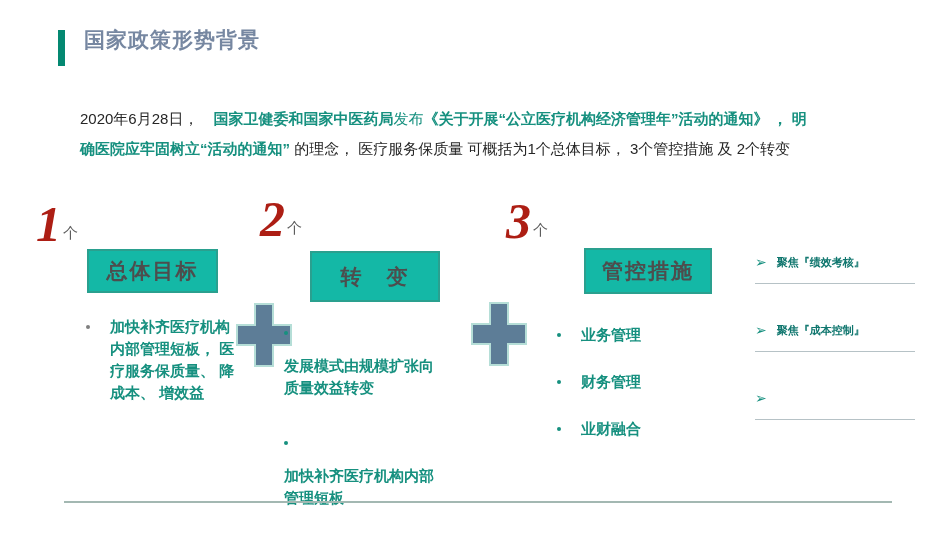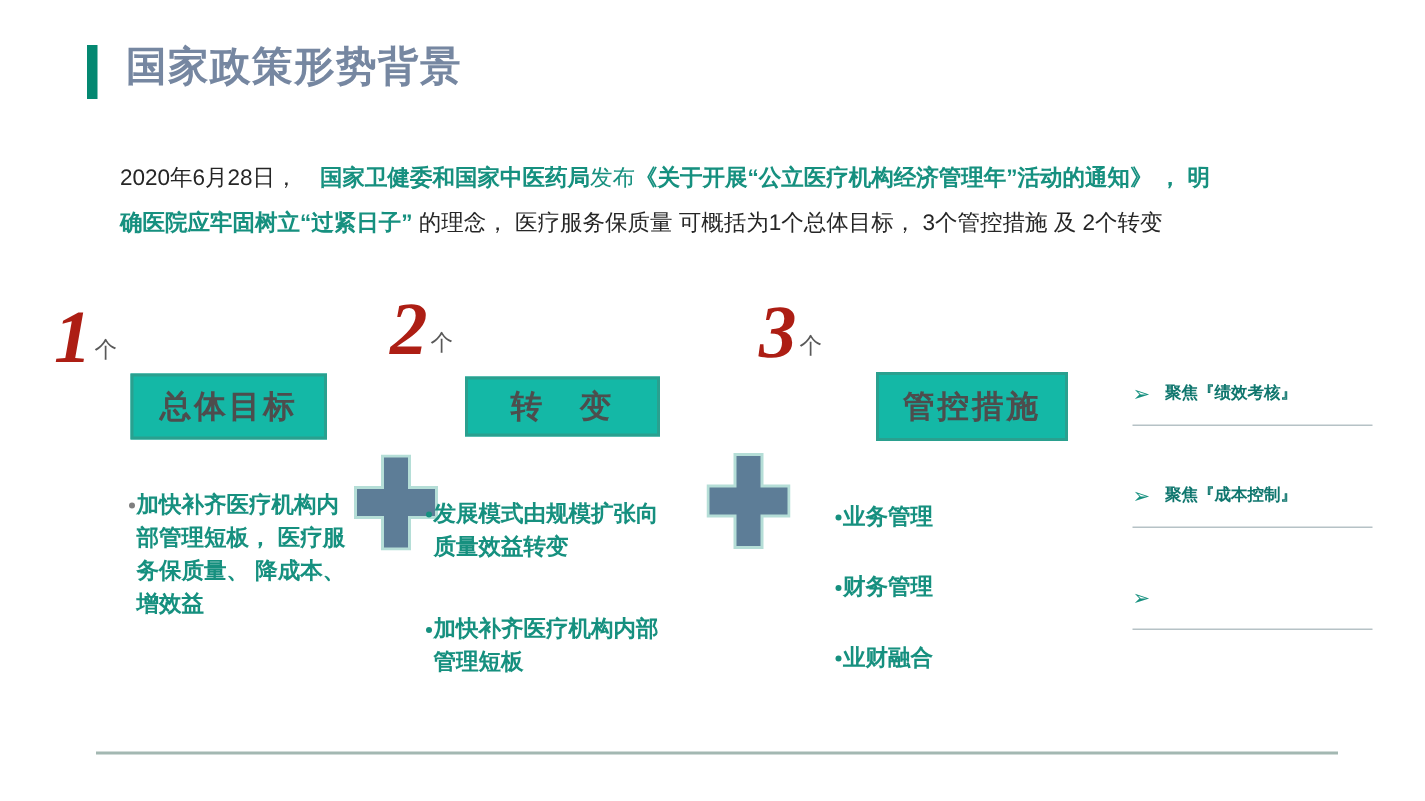--- a/index.html
+++ b/index.html
@@ -8,21 +8,21 @@
     width: 950px; height: 534px;
     background: #ffffff;
     font-family: "Liberation Sans", sans-serif;
   }
   .slide { position: relative; width: 950px; height: 534px; background: #ffffff; overflow: hidden; }
 
   
   .title-bar { position: absolute; left: 58px; top: 30px; width: 7px; height: 36px; background: #048871; }
   .page-title {
     position: absolute; left: 84px; top: 26px; margin: 0;
-    font-size: 27px; font-weight: 700; color: #7687a1; letter-spacing: 1px;
+    font-size: 21px; font-weight: 700; color: #7687a1; letter-spacing: 1px;
   }
 
   
   .intro {
     position: absolute; left: 80px; top: 104px; width: 815px; margin: 0;
     font-size: 15px; line-height: 30px; color: #262626; font-weight: 500;
   }
   .seg.teal { color: #16907f; }
   .seg.bold { font-weight: 700; }
 
@@ -37,32 +37,32 @@
   .num2 { left: 260px; top: 197px; }
   .num3 { left: 506px; top: 199px; }
 
   
   .label-box {
     position: absolute; display: flex; align-items: center; justify-content: center;
     border: 2px solid #2aa08f; background: #14b8a6;
     font-size: 21px; font-weight: 700; color: #4d4d4d; letter-spacing: 2px;
   }
   .box1 { left: 87px;  top: 249px; width: 131px; height: 44px; }
-  .box2 { left: 310px; top: 251px; width: 130px; height: 40px; }
+  .box2 { left: 310px; top: 251px; width: 130px; height: 51px; }
   .box3 { left: 584px; top: 248px; width: 128px; height: 46px; }
 
   
   .bullets { position: absolute; list-style: none; margin: 0; padding: 0; }
-  .bullets li { display: flex; gap: 1px; margin-top: 10px; }
+  .bullets li { display: flex; gap: 20px; }
   .dot { flex: 0 0 auto; width: 4px; height: 4px; border-radius: 50%; margin-top: 9px; background: #16907f; }
   .dot.gray { background: #7f7f7f; }
   .btext { font-size: 15px; font-weight: 700; color: #16907f; line-height: 22px; }
   .bul1 { left: 86px;  top: 316px; width: 152px; }
   .bul2 { left: 284px; top: 322px; width: 160px; }
-  .bul2 li { margin-bottom: 33px; }
+  .bul2 li { margin-bottom: 33px; flex-direction: column; }
   .bul3 { left: 557px; top: 324px; text-align: center; }
   .bul3 li { margin-bottom: 25px; }
 
   
   .plus { position: absolute; }
   .plus1 { left: 236px; top: 303px; }
   .plus2 { left: 471px; top: 302px; }
 
   
   .focus-list { position: absolute; left: 755px; top: 252px; width: 160px; }
@@ -77,21 +77,21 @@
   .bottom-divider { position: absolute; left: 64px; top: 501px; width: 828px; height: 2px; background: #a3b8b2; }
 </style>
 </head>
 <body>
 
 <div class="slide">
 
   <div class="title-bar"></div>
   <h1 class="page-title">国家政策形势背景</h1>
 
-  <p class="intro"><span class="seg dark">2020年6月28日，　</span><span class="seg teal bold">国家卫健委和国家中医药局</span><span class="seg teal">发布</span><span class="seg teal bold">《关于开展“公立医疗机构经济管理年”活动的通知》 ，  明</span><br><span class="seg teal bold">确医院应牢固树立“过紧日子”</span><span class="seg dark"> 的理念， 医疗服务保质量 可概括为1个总体目标，  3个管控措施 及 2个转变</span></p>
+  <p class="intro"><span class="seg dark">2020年6月28日，　</span><span class="seg teal bold">国家卫健委和国家中医药局</span><span class="seg teal">发布</span><span class="seg teal bold">《关于开展“公立医疗机构经济管理年”活动的通知》 ，  明</span><br><span class="seg teal bold">确医院应牢固树立“活动的通知”</span><span class="seg dark"> 的理念， 医疗服务保质量 可概括为1个总体目标，  3个管控措施 及 2个转变</span></p>
 
   <div class="num-group num1">
     <span class="big-num">1</span>
     <span class="num-unit">个</span>
   </div>
   <div class="label-box box1">
     <span>总体目标</span>
   </div>
   <ul class="bullets bul1">
     <li>

